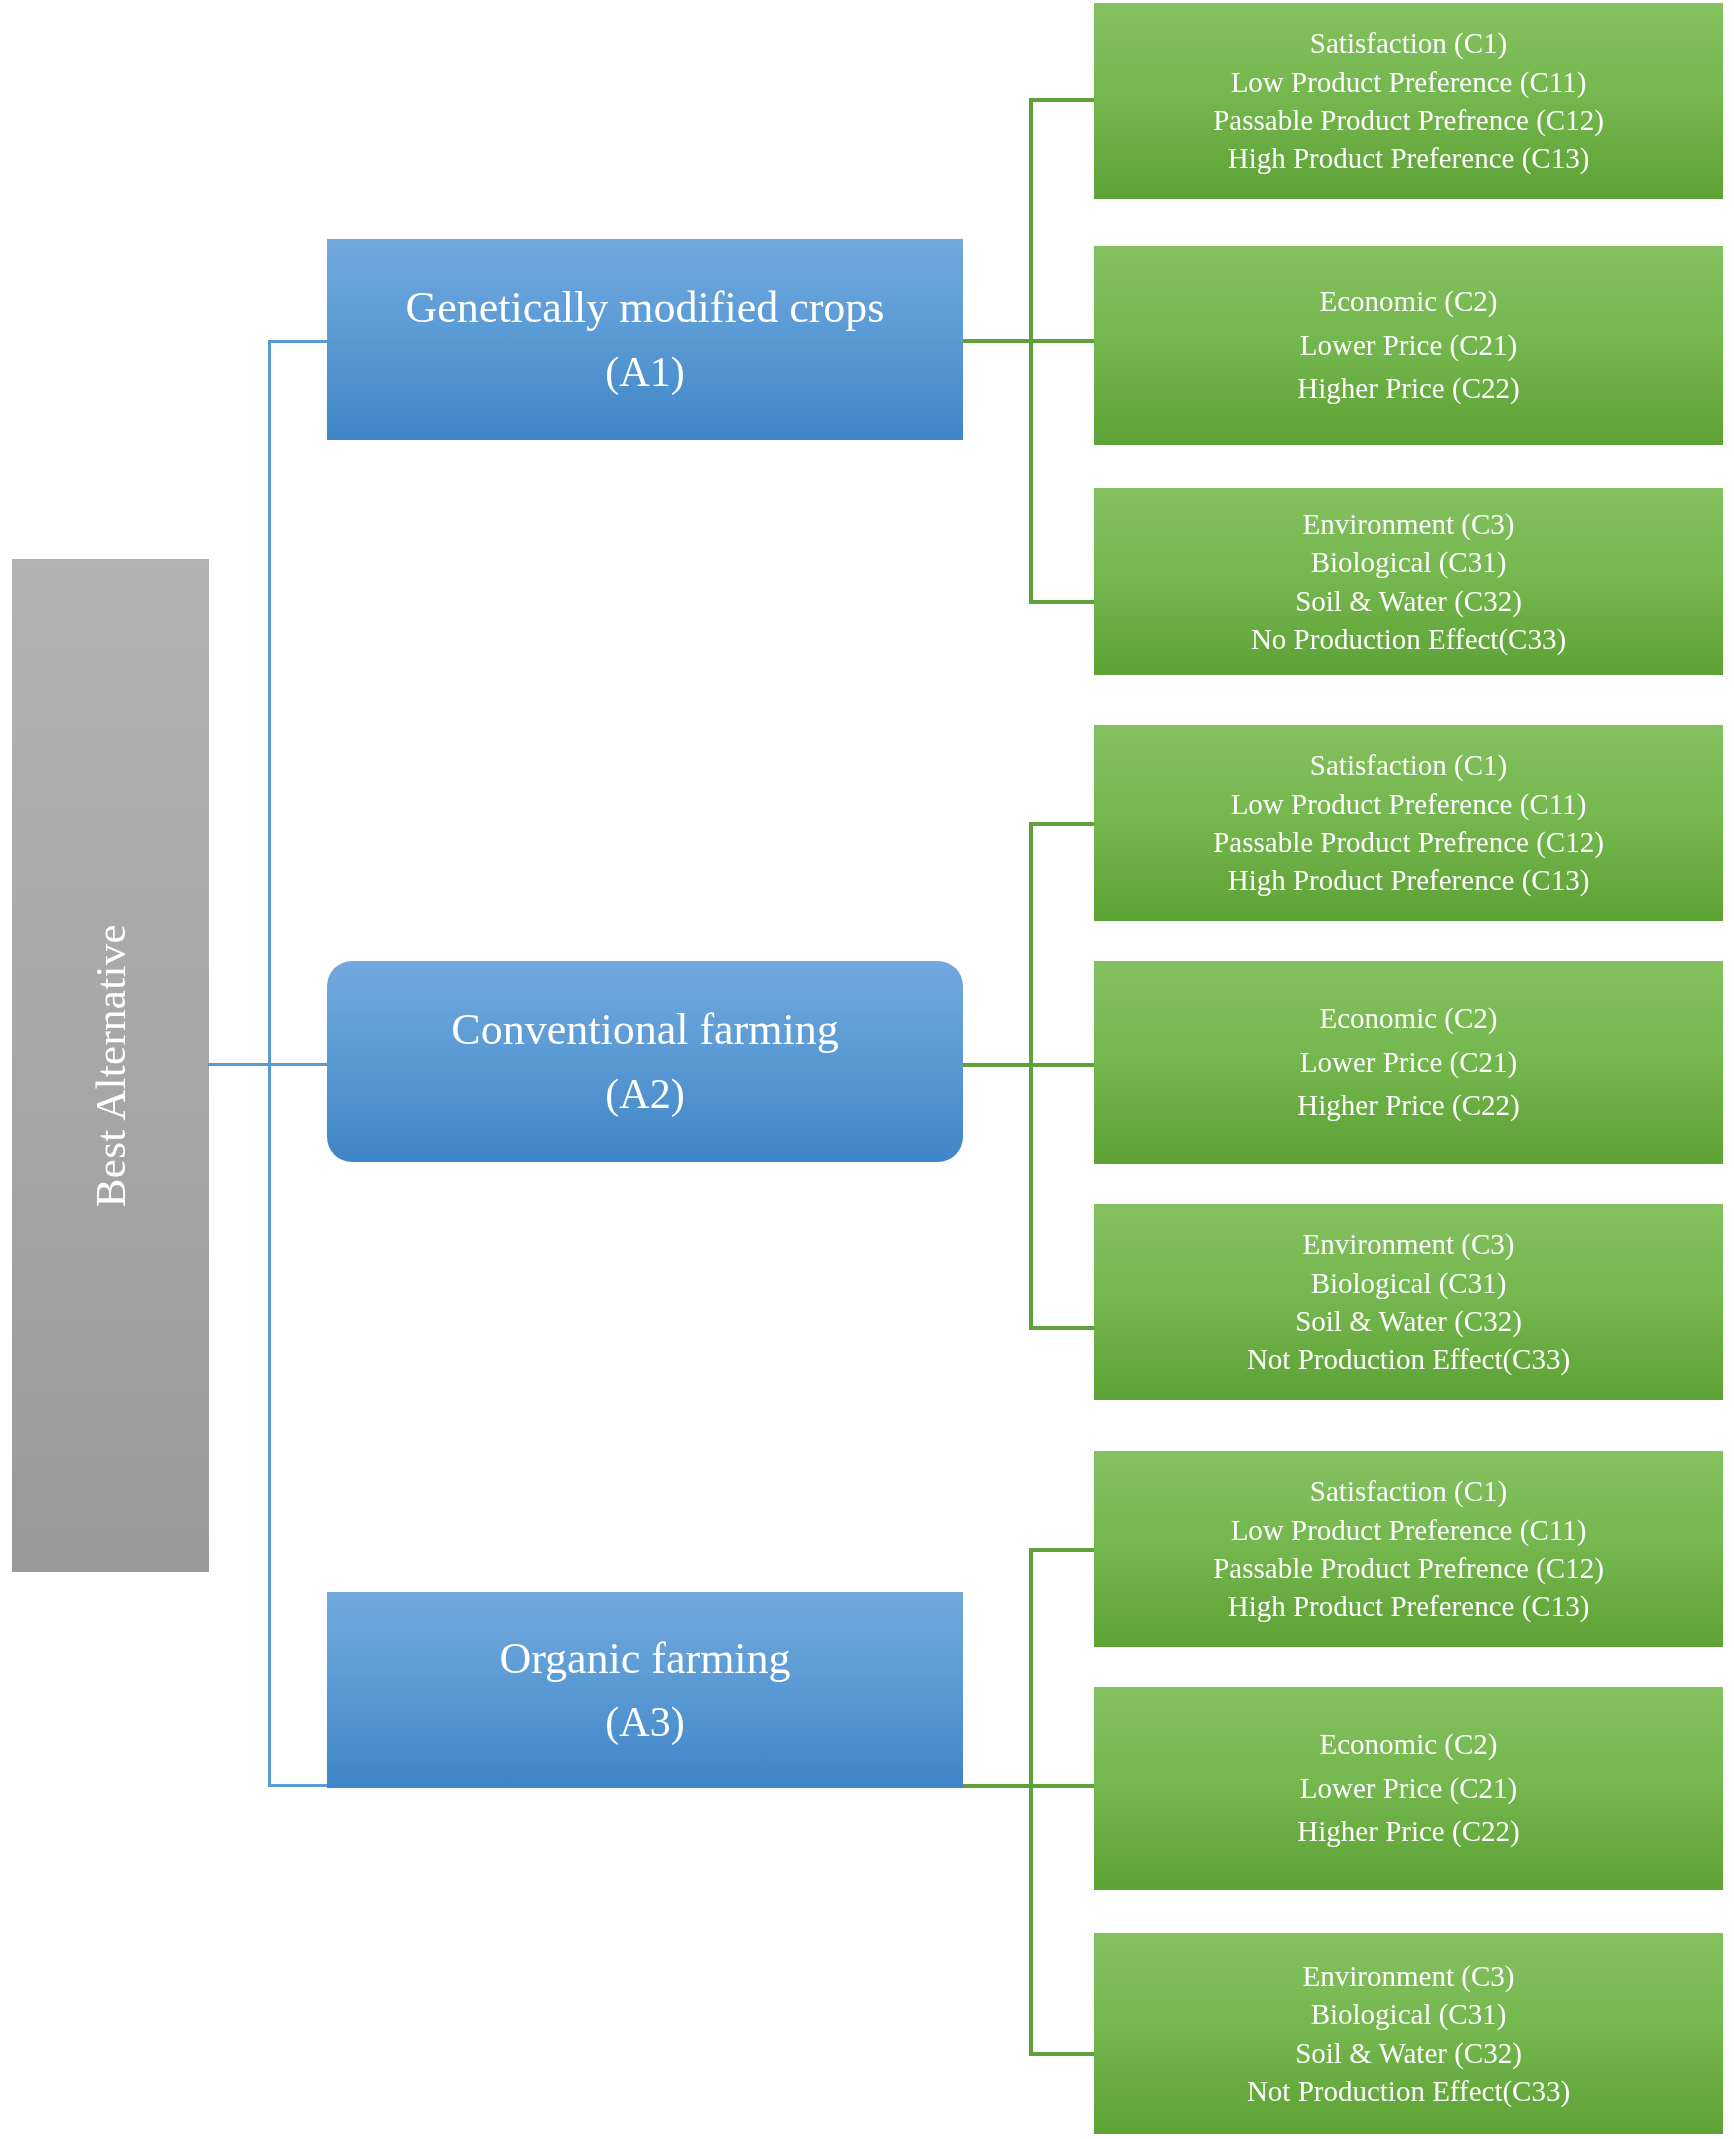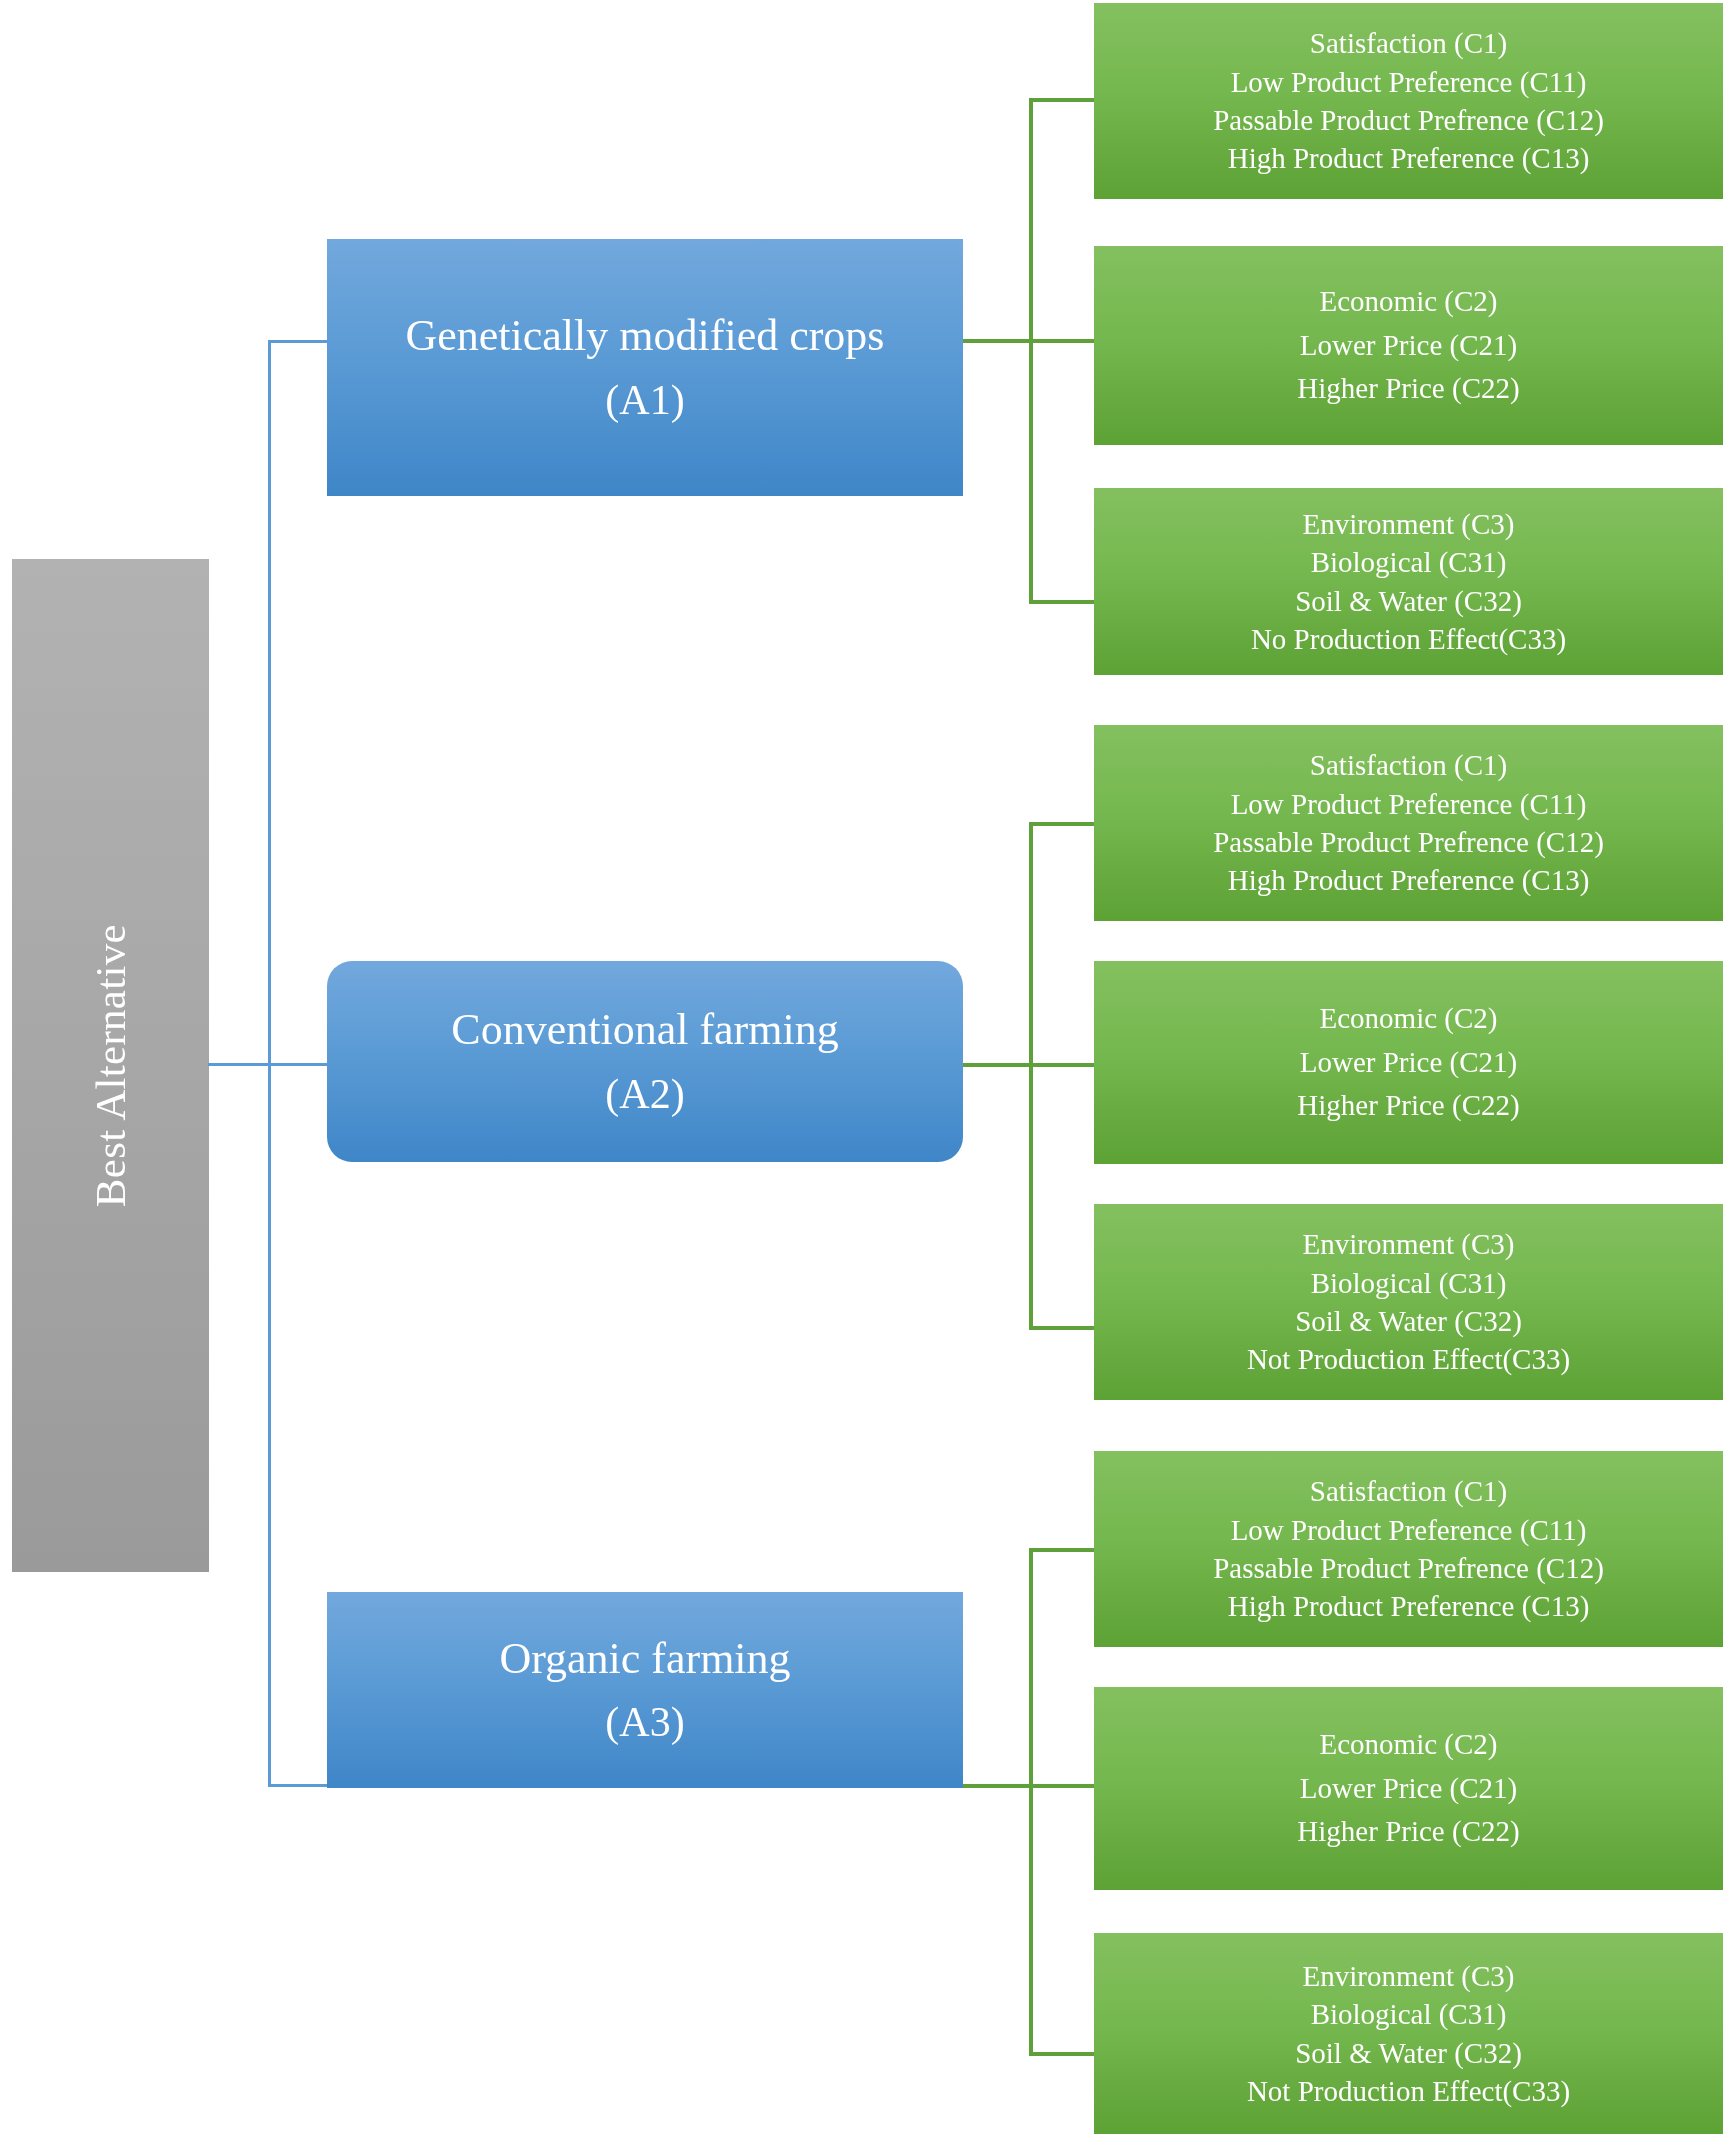--- a/index.html
+++ b/index.html
@@ -101,21 +101,21 @@
   <div class="conn blue" style="left:208px; top:1063px; width:63px; height:2.9px;"></div>
 
   <div class="conn blue" style="left:268px; top:340px; width:2.9px; height:1447px;"></div>
 
   <div class="conn blue" style="left:268px; top:340px; width:59px; height:2.9px;"></div>
 
   <div class="conn blue" style="left:268px; top:1063px; width:59px; height:2.9px;"></div>
 
   <div class="conn blue" style="left:268px; top:1784px; width:59px; height:2.9px;"></div>
 
-  <div class="alt-box" style="top:239px; height:257px;">
+  <div class="alt-box" style="top:239px; height:201px;">
     <span class="alt-title">Genetically modified crops</span>
     <span class="alt-code">(A1)</span>
   </div>
 
   <div class="conn green" style="left:963px; top:339px; width:70px; height:4.1px;"></div>
   <div class="conn green" style="left:1029px; top:98px; width:4.1px; height:506px;"></div>
   <div class="conn green" style="left:1029px; top:98px; width:66px; height:4.1px;"></div>
   <div class="conn green" style="left:1029px; top:339px; width:66px; height:4.1px;"></div>
   <div class="conn green" style="left:1029px; top:600px; width:66px; height:4.1px;"></div>
 

